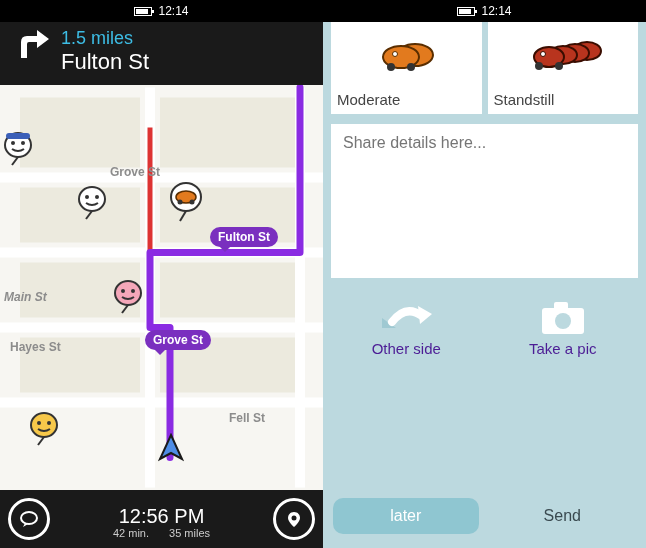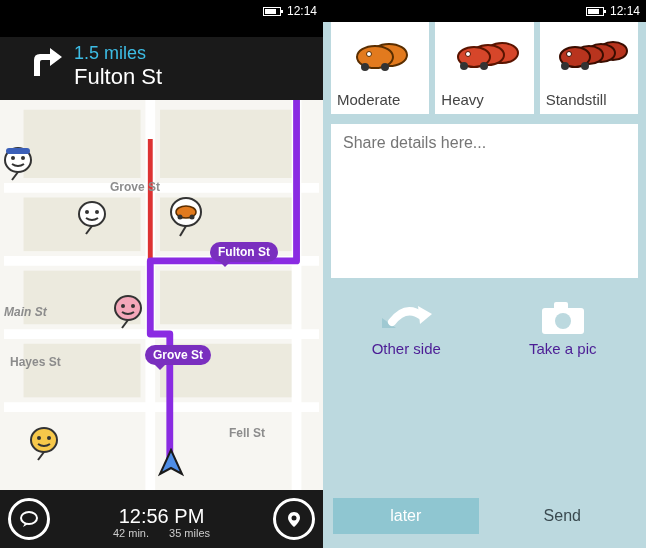--- a/index.html
+++ b/index.html
@@ -2,27 +2,27 @@
 <html><head>
 <meta charset="utf-8">
 <style>
   * { box-sizing: border-box; margin: 0; padding: 0; font-family: "Segoe UI", Arial, sans-serif; }
   body { width: 646px; height: 548px; display: flex; background: #fff; }
   .phone { height: 548px; position: relative; background: #000; overflow: hidden; }
   .phone-left { width: 323px; }
   .phone-right { width: 323px; }
 
   
-  .statusbar { height: 22px; display: flex; align-items: center; justify-content: flex-end; padding: 0 6px; color: #fff; font-size: 12px; gap: 6px; }
+  .statusbar { height: 22px; display: flex; align-items: center; justify-content: center; padding: 0 6px; color: #fff; font-size: 12px; gap: 6px; }
   .battery { width: 18px; height: 9px; border: 1px solid currentColor; position: relative; }
   .battery::after { content: ""; position: absolute; right: -3px; top: 2px; width: 2px; height: 3px; background: currentColor; }
   .battery .fill { position: absolute; left: 1px; top: 1px; bottom: 1px; width: 70%; background: currentColor; }
 
   
-  .nav-banner { background: #1a1a1a; color: #fff; display: flex; align-items: flex-end; padding: 6px 10px 10px 24px; gap: 10px; margin-top: 15px; }
+  .nav-banner { background: #1a1a1a; color: #fff; display: flex; align-items: flex-start; padding: 6px 10px 10px 11px; gap: 10px; }
   .turn-arrow svg { width: 40px; height: 40px; }
   .nav-text .dist { color: #3dbde5; font-size: 18px; font-weight: 300; }
   .nav-text .street { color: #fff; font-size: 22px; font-weight: 300; }
 
   
   .map { position: relative; flex: 1; background: #f7f6f2; }
   .phone-left .content { display: flex; flex-direction: column; height: calc(548px - 22px); }
   .map svg.basemap { position: absolute; inset: 0; width: 100%; height: 100%; }
   .street-label { position: absolute; font-size: 12px; color: #8c8c8c; font-weight: 600; white-space: nowrap; }
   .bubble { position: absolute; background: #7a2fbf; color: #fff; font-size: 12px; padding: 3px 8px; border-radius: 10px; font-weight: 600; white-space: nowrap; }
@@ -47,21 +47,21 @@
   .tj-title { color: #fff; font-size: 34px; font-weight: 300; padding: 8px 14px 14px 14px; }
   .tj-row { display: flex; gap: 6px; padding: 0 8px; }
   .tj-card { flex: 1; background: #fff; height: 92px; display: flex; flex-direction: column; align-items: center; justify-content: flex-end; padding-bottom: 6px; cursor: pointer; }
   .tj-card .cars { flex: 1; display: flex; align-items: center; justify-content: center; }
   .tj-card .lbl { font-size: 15px; color: #444; align-self: flex-start; padding-left: 6px; }
   .details-box { margin: 10px 8px 0 8px; background: #fff; height: 154px; padding: 10px 12px; color: #888; font-size: 16px; border: none; resize: none; outline: none; font-family: inherit; }
   .actions-row { display: flex; padding: 18px 8px 0 8px; gap: 6px; }
   .action { flex: 1; text-align: center; color: #4c1d95; font-size: 15px; cursor: pointer; }
   .action .ic { height: 44px; display: flex; align-items: center; justify-content: center; }
   .bottom-row { margin-top: auto; display: flex; gap: 10px; padding: 0 10px 14px 10px; }
-  .btn { flex: 1; height: 36px; display: flex; align-items: center; justify-content: center; font-size: 16px; cursor: pointer; }
+  .btn { flex: 1; height: 36px; display: flex; align-items: center; justify-content: center; font-size: 16px; cursor: pointer; border-radius: 10px; }
   .btn-later { background: #8fc6d1; color: #fff; }
   .btn-send { background: transparent; color: #3a4a50; border: 1px solid transparent; }
 </style>
 </head>
 <body>
 
 <div class="phone phone-left">
   <div class="statusbar">
     <div class="battery">
         <div class="fill"></div>
@@ -215,35 +215,20 @@
             <g fill="#e27a1e" stroke="#5a2e00" stroke-width="2">
               <ellipse cx="44" cy="18" rx="18" ry="11"></ellipse>
                 <ellipse cx="30" cy="20" rx="18" ry="11"></ellipse>
             </g>
             <circle cx="20" cy="30" r="4" fill="#333"></circle>
               <circle cx="40" cy="30" r="4" fill="#333"></circle>
             <circle cx="24" cy="17" r="2.5" fill="#fff" stroke="#5a2e00"></circle>
           </svg>
         </div>
         <div class="lbl">Moderate</div>
-      </div>
-      <div class="tj-card">
-        <div class="cars">
-          <svg width="80" height="40" viewBox="0 0 80 40">
-            <g fill="#d6462a" stroke="#5a1400" stroke-width="2">
-              <ellipse cx="58" cy="16" rx="16" ry="10"></ellipse>
-                <ellipse cx="44" cy="18" rx="16" ry="10"></ellipse>
-                <ellipse cx="30" cy="20" rx="16" ry="10"></ellipse>
-            </g>
-            <circle cx="20" cy="29" r="4" fill="#333"></circle>
-              <circle cx="40" cy="29" r="4" fill="#333"></circle>
-            <circle cx="24" cy="17" r="2.5" fill="#fff" stroke="#5a1400"></circle>
-          </svg>
-        </div>
-        <div class="lbl">Heavy</div>
       </div>
       <div class="tj-card">
         <div class="cars">
           <svg width="84" height="40" viewBox="0 0 84 40">
             <g fill="#b8341e" stroke="#3a0d00" stroke-width="2">
               <ellipse cx="66" cy="14" rx="14" ry="9"></ellipse>
                 <ellipse cx="54" cy="16" rx="14" ry="9"></ellipse>
                 <ellipse cx="42" cy="18" rx="14" ry="9"></ellipse>
                 <ellipse cx="28" cy="20" rx="15" ry="10"></ellipse>
             </g>

